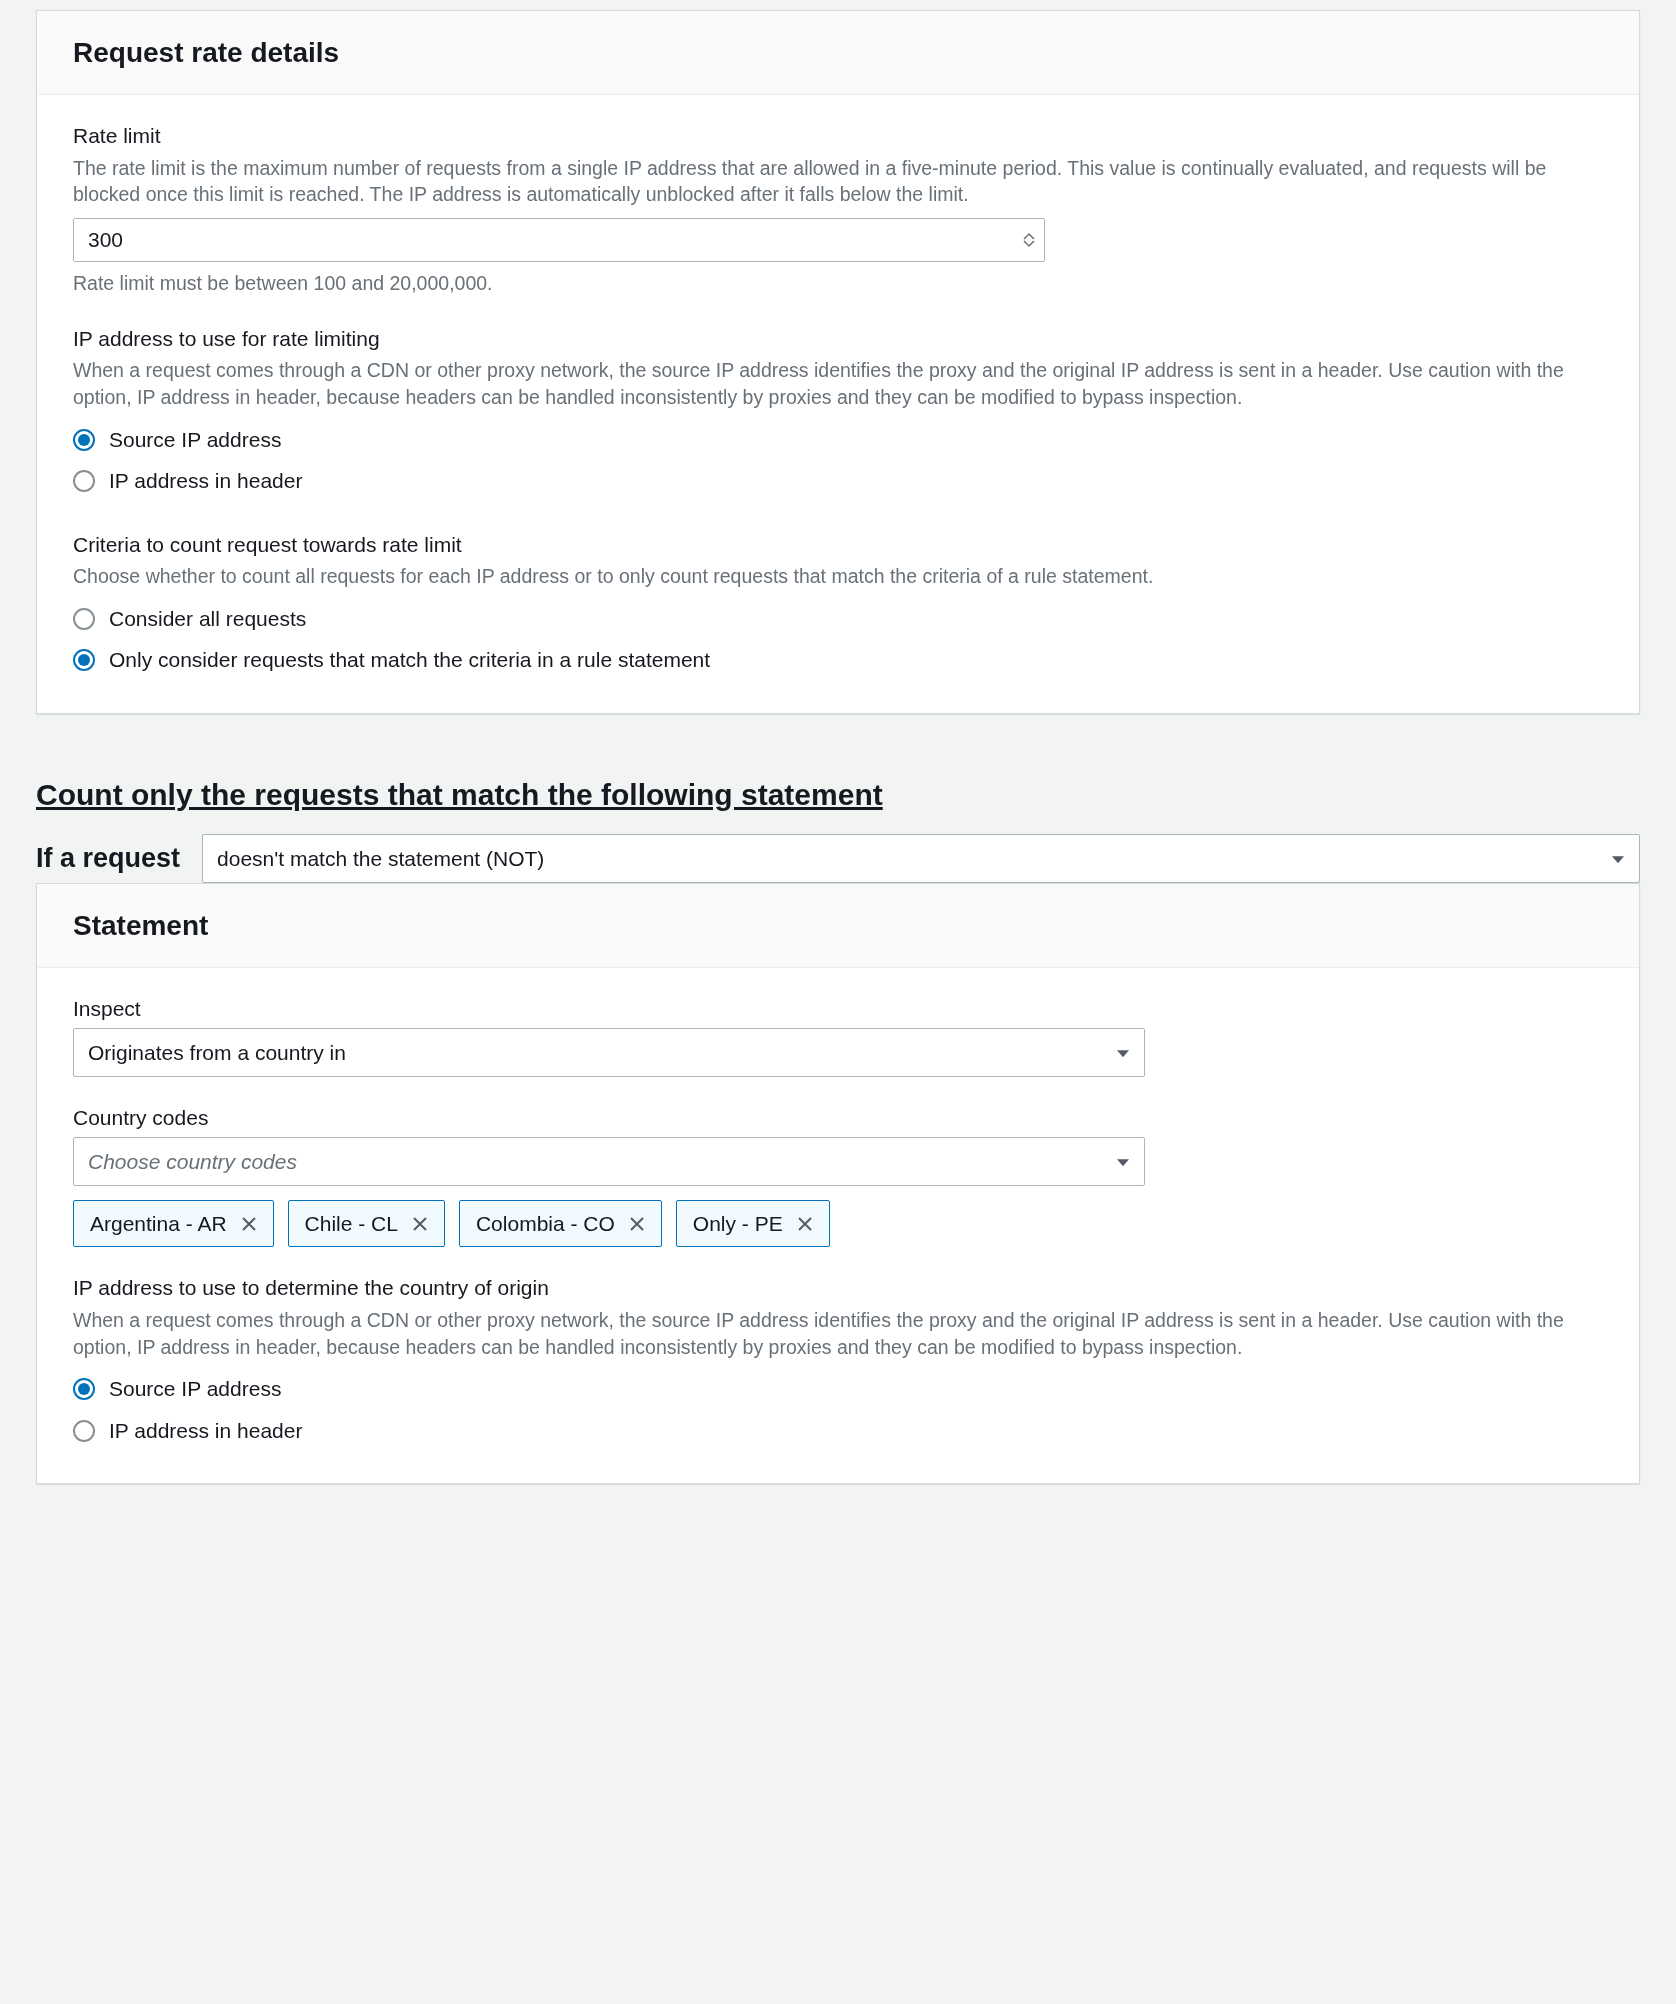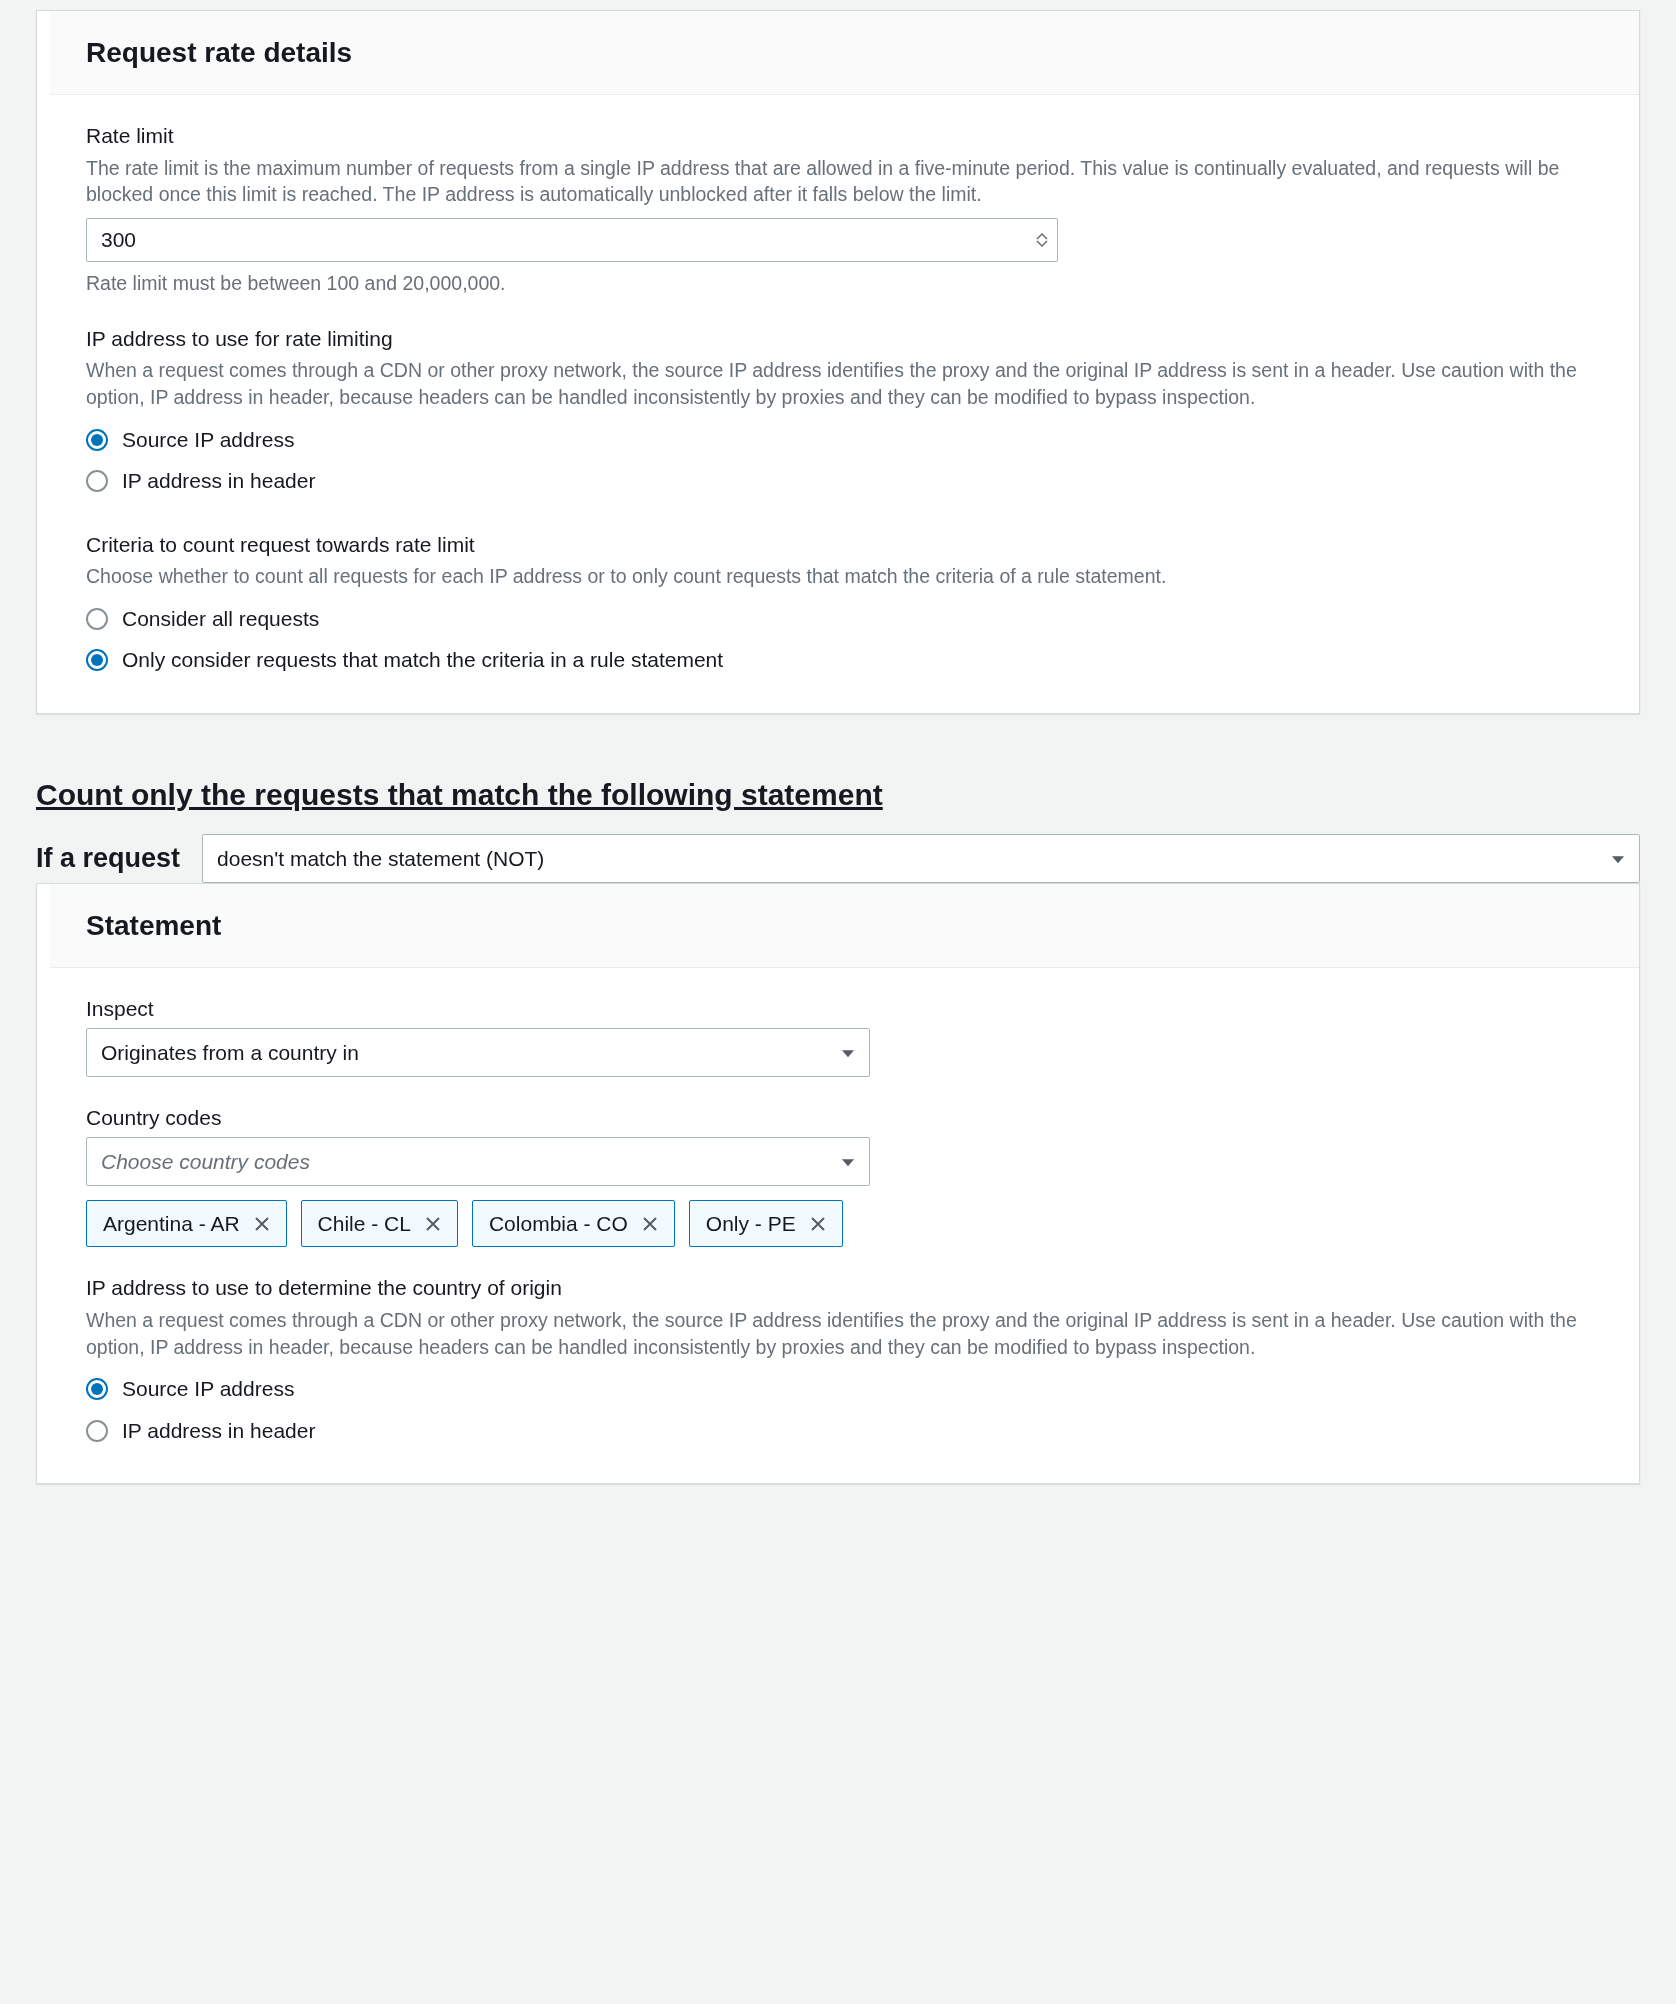--- a/index.html
+++ b/index.html
@@ -11,21 +11,20 @@
     font-size: 21px;
     line-height: 1.4;
     padding: 10px 36px 40px 36px;
   }
 
   
   .panel {
     background: #fff;
     border: 1px solid #d5dbdb;
     box-shadow: 0 1px 1px rgba(0,0,0,.06), 0 1px 2px rgba(0,0,0,.04);
-    padding-left: 13px;
   }
   .panel-header {
     padding: 22px 36px 22px 36px;
     border-bottom: 1px solid #eaeded;
     background: #fafafa;
   }
   .panel-title {
     font-weight: 700;
     font-size: 28px;
     color: #16191f;
@@ -149,21 +148,21 @@
   }
   .select .caret {
     position: absolute;
     right: 14px;
     top: 50%;
     transform: translateY(-50%);
     color: #545b64;
   }
   .select .value.placeholder { color: #687078; font-style: italic; }
 
-  .narrow { width: 784px; max-width: 100%; }
+  .narrow { width: 1072px; max-width: 100%; }
 
   
   .token-row {
     display: flex;
     flex-wrap: wrap;
     gap: 14px;
     margin-top: 14px;
   }
   .token {
     display: inline-flex;

